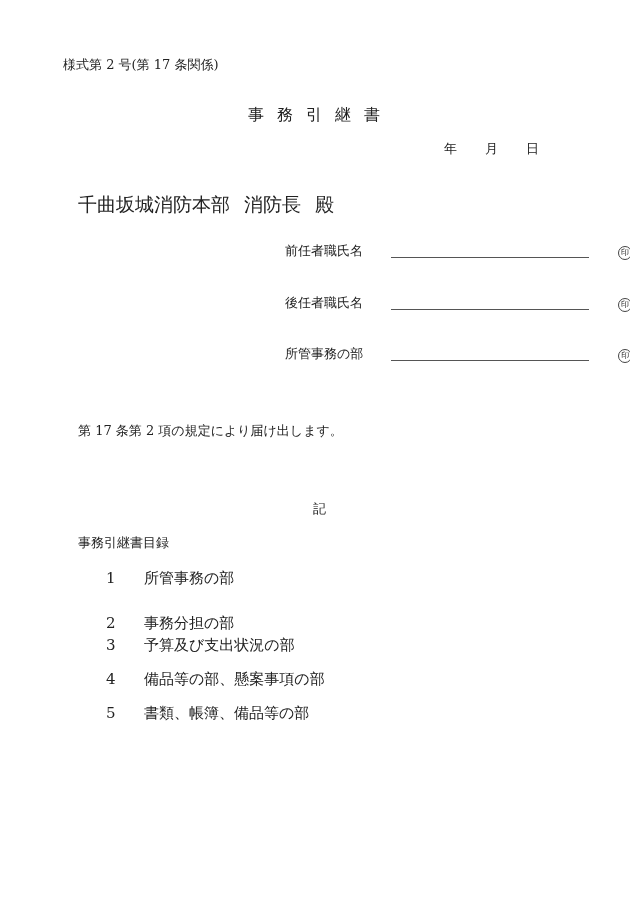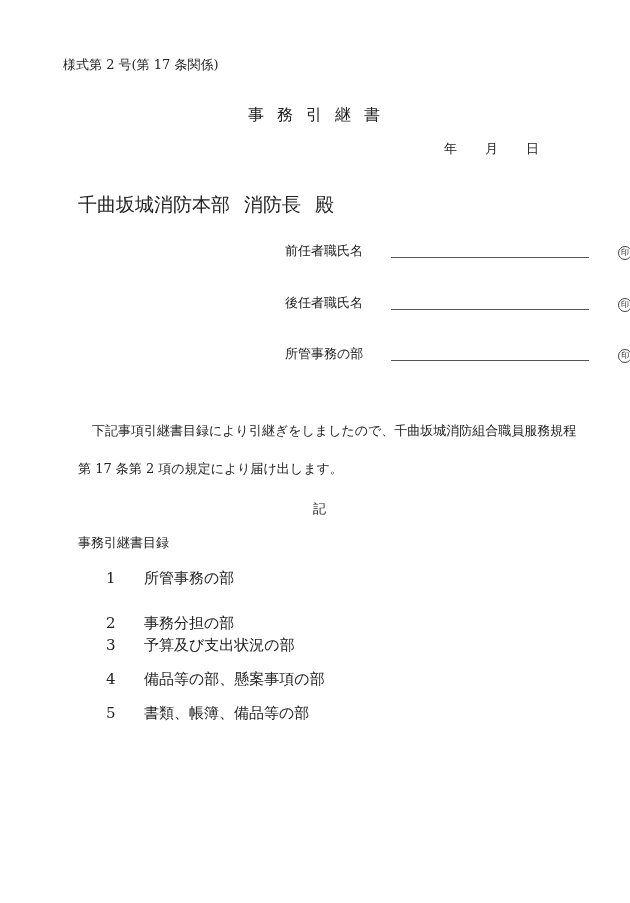--- a/index.html
+++ b/index.html
@@ -83,21 +83,20 @@
   <span class="seal">印</span>
 </div>
 
 <div class="abs sig-row" style="top:345px;">
   <span class="label">所管事務の部</span>
   <span class="line"></span>
   <span class="seal">印</span>
 </div>
 
 <div class="abs body-text" style="left:78px;">
-  <p class="indent">下記事項引継書目録により引継ぎをしましたので、千曲坂城消防組合職員服務規程</p>
   <p>第 17 条第 2 項の規定により届け出します。</p>
 </div>
 
 <div class="abs ki">記</div>
 
 <div class="abs list-title">事務引継書目録</div>
 
 <div class="abs list-item" style="top:569px;">
   <span class="num">1</span><span>所管事務の部</span>
 </div>

